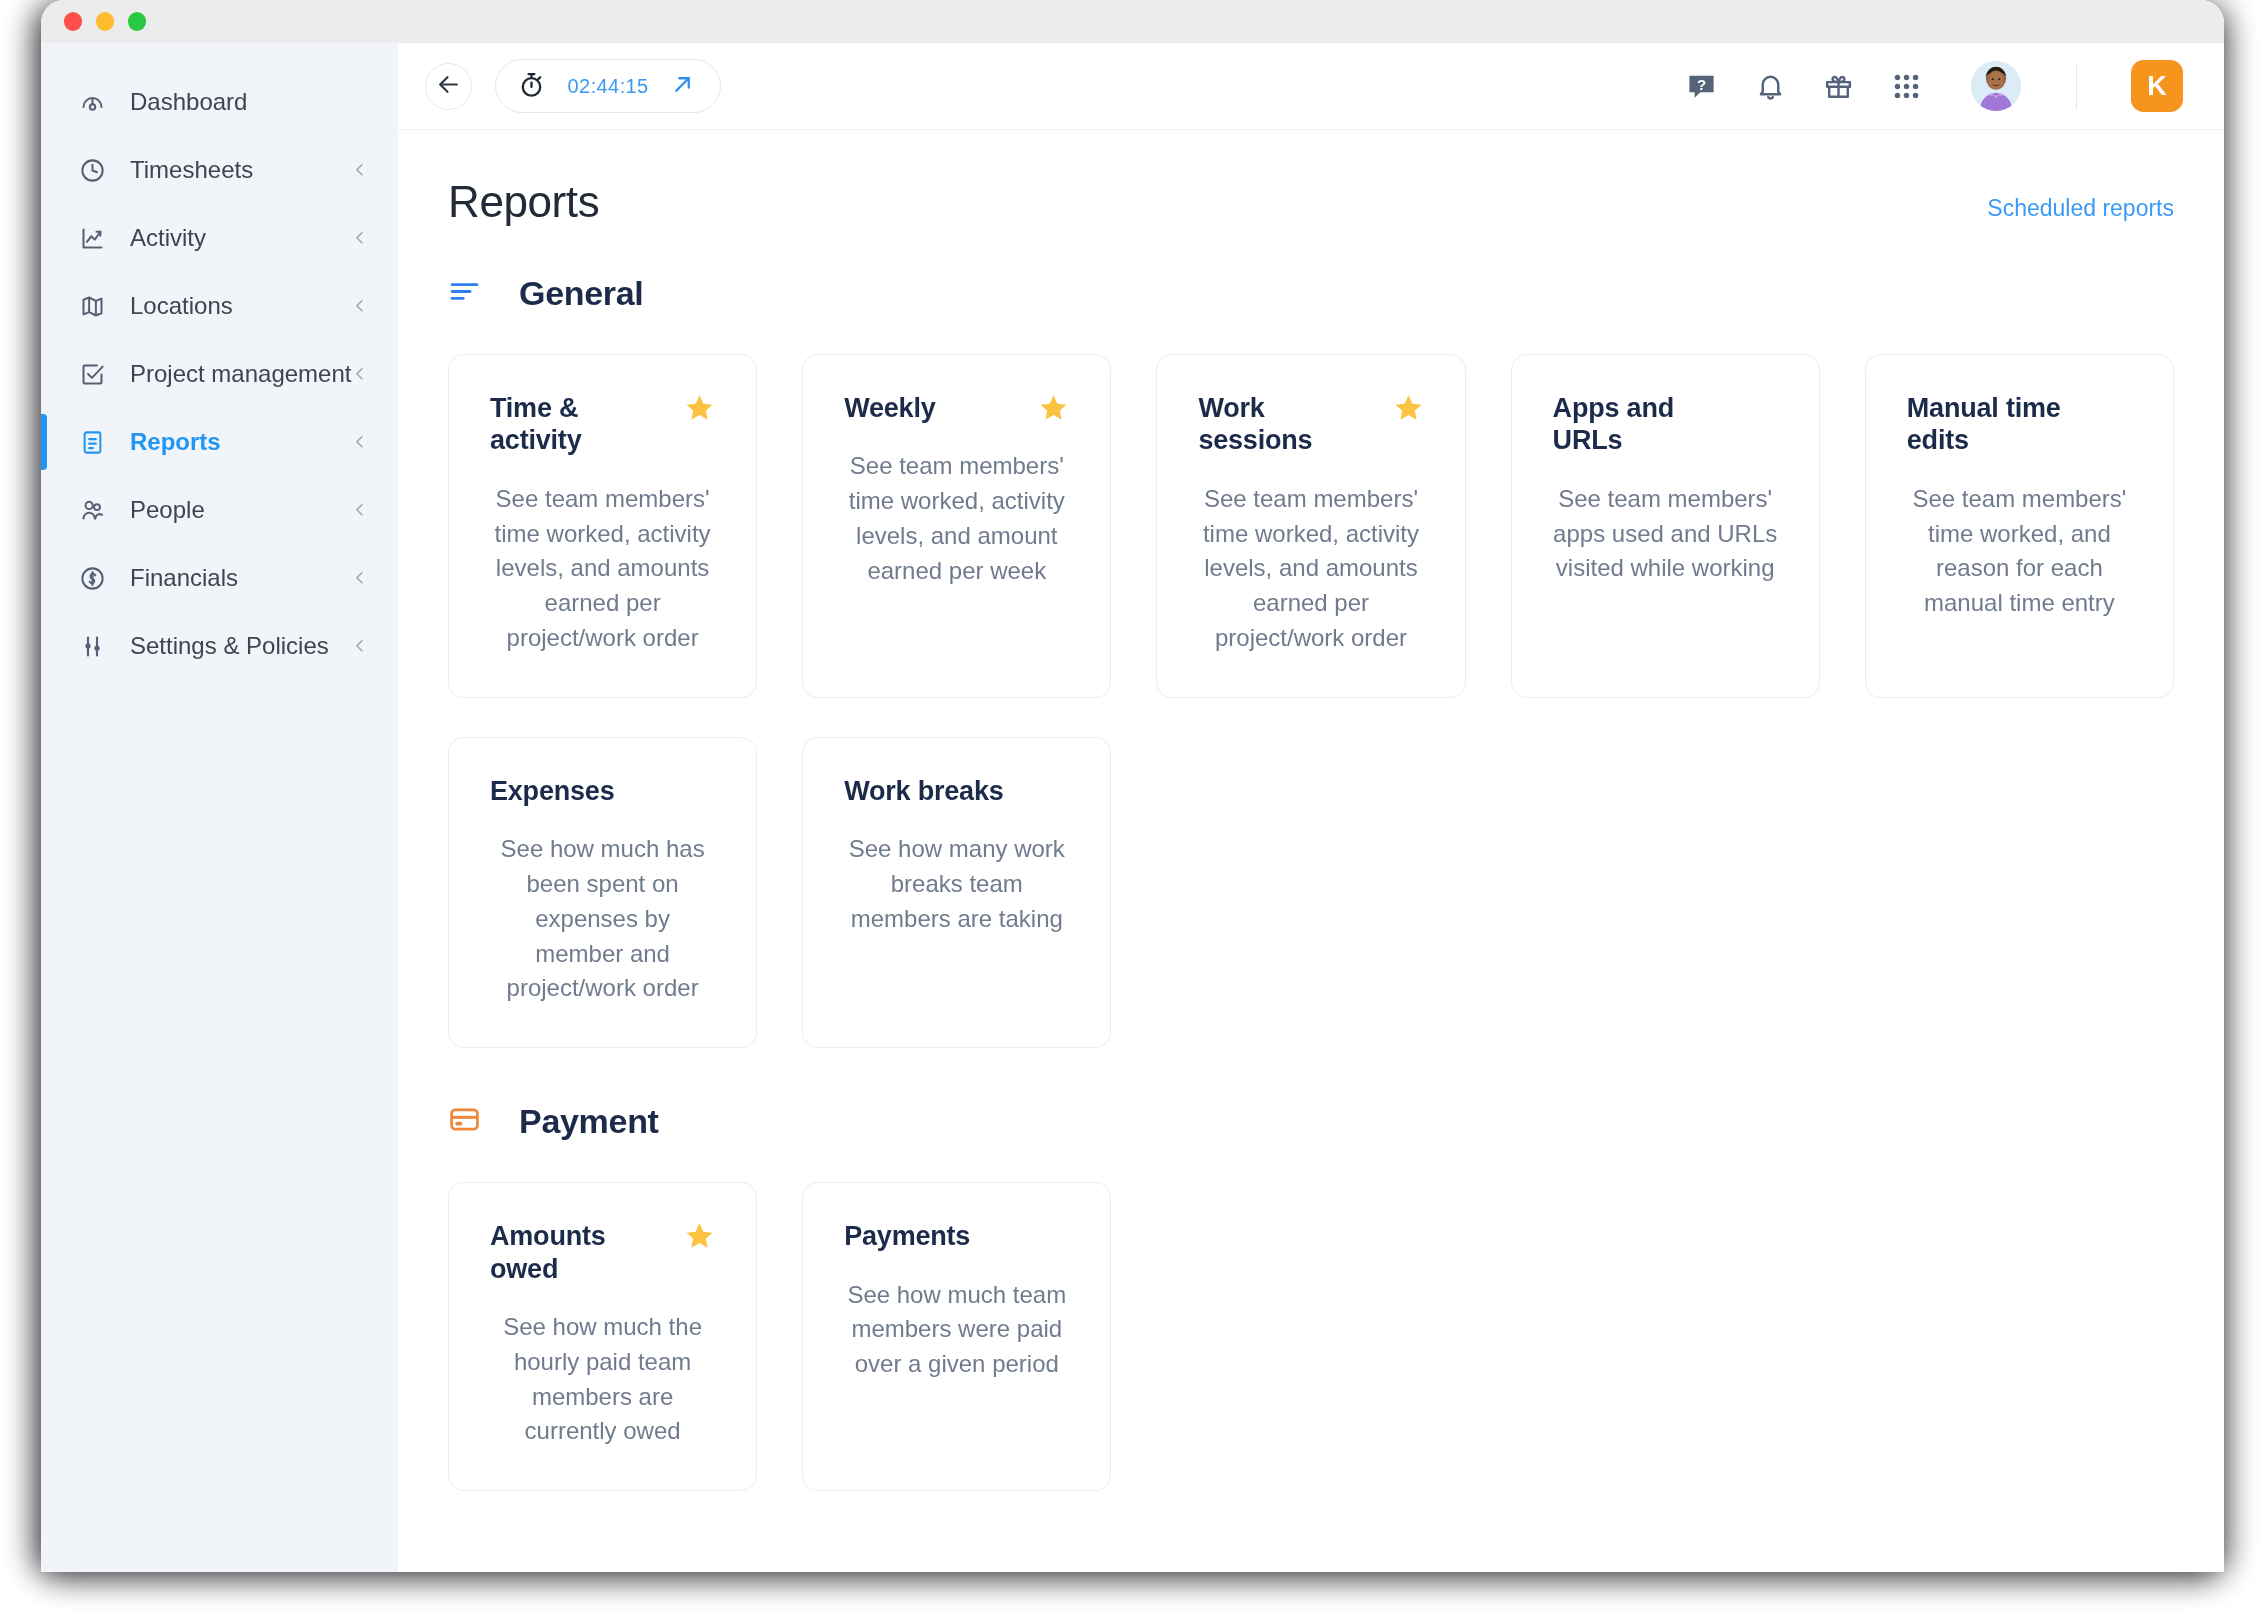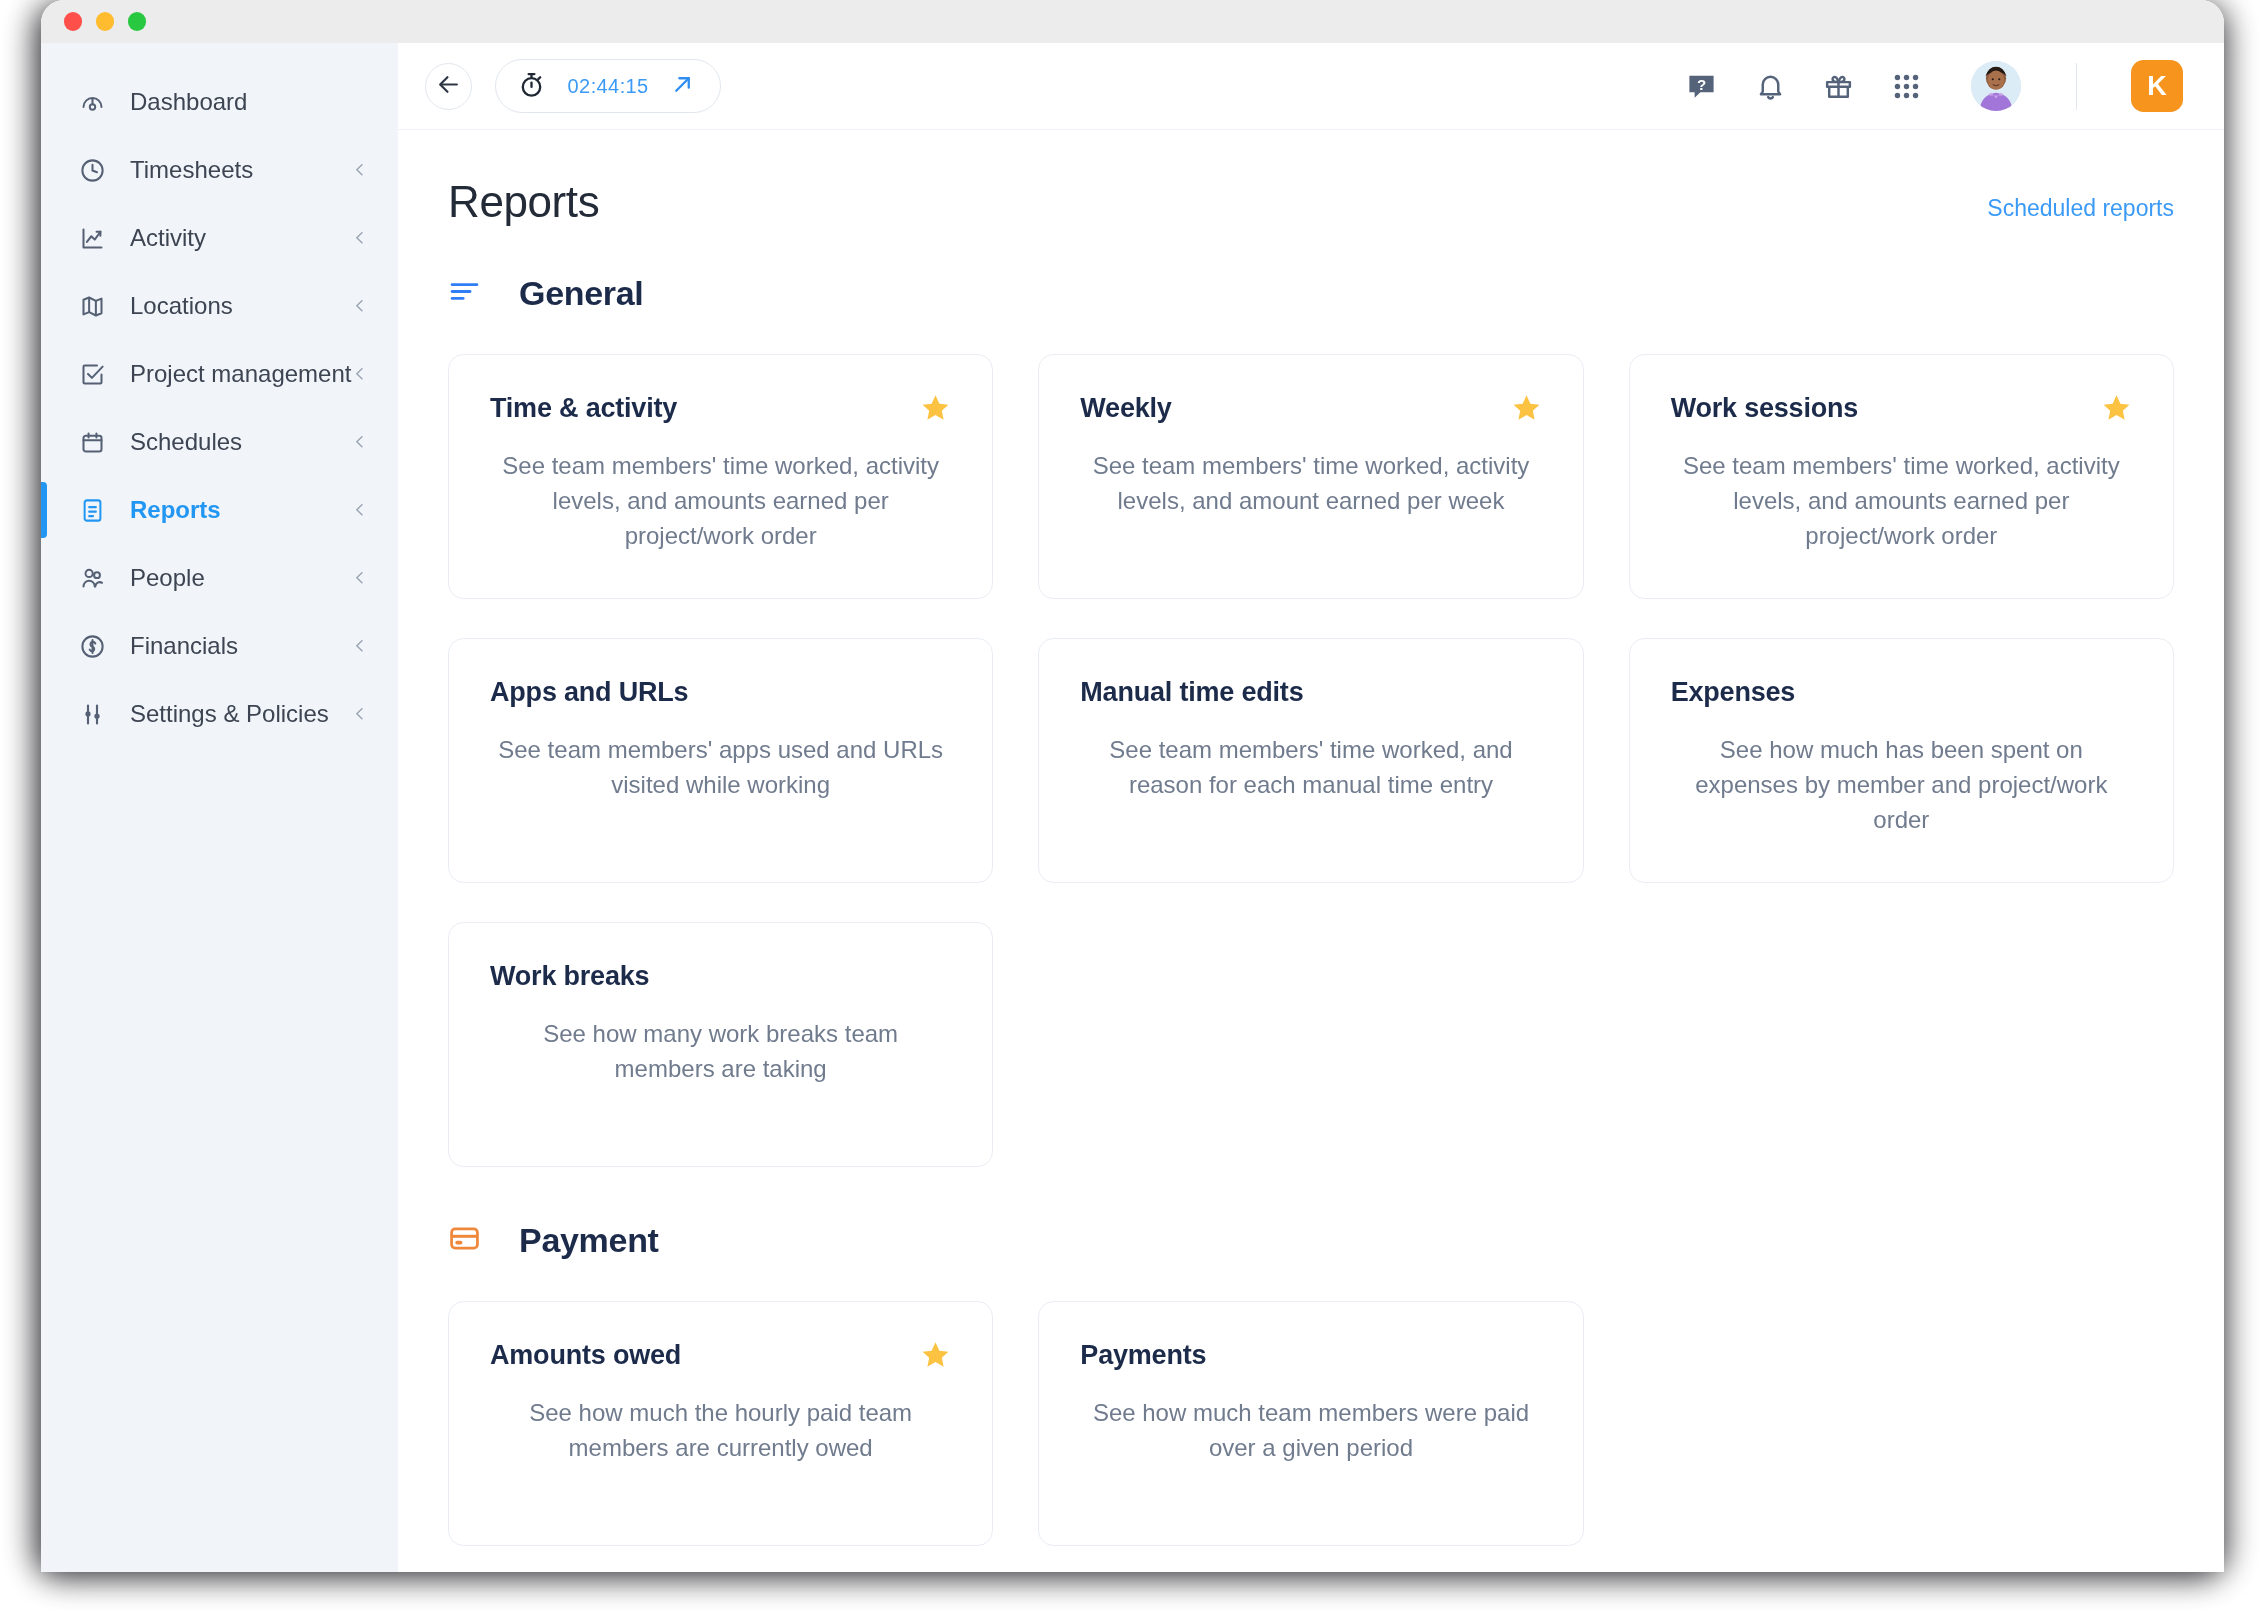--- a/index.html
+++ b/index.html
@@ -229,21 +229,21 @@
   }
   .section-title {
     font-size: 34px;
     font-weight: 700;
     color: #1d2b4b;
     letter-spacing: -0.3px;
   }
 
   .card-grid {
     display: grid;
-    grid-template-columns: repeat(3, 1fr);
+    grid-template-columns: repeat(5, 1fr);
     column-gap: 45px;
     row-gap: 39px;
   }
 
   .card {
     background: #fff;
     border: 1px solid #e9edf3;
     border-radius: 15.5px;
     padding: 37px 41px 41px 41px;
     min-height: 245px;
@@ -364,36 +364,20 @@
               </svg>
             </span>
             <span class="nav-label">Project management</span>
             <span class="nav-chev">
               <svg width="17.5" height="17.5" viewBox="0 0 24 24" fill="none" stroke="currentColor" stroke-width="2" stroke-linecap="round" stroke-linejoin="round">
                   <path d="M15 5 L8 12 L15 19"></path>
                 </svg>
             </span>
           </div>
 
-          <div class="nav-item">
-            <span class="ico">
-              <svg width="27" height="27" viewBox="0 0 24 24" fill="none" stroke="#566074" stroke-width="1.8" stroke-linecap="round" stroke-linejoin="round">
-                <rect x="4" y="6" width="16" height="14" rx="2"></rect>
-                  <path d="M4 10 L20 10"></path>
-                  <path d="M8.5 4 L8.5 7.5"></path>
-                  <path d="M15.5 4 L15.5 7.5"></path>
-              </svg>
-            </span>
-            <span class="nav-label">Schedules</span>
-            <span class="nav-chev">
-              <svg width="17.5" height="17.5" viewBox="0 0 24 24" fill="none" stroke="currentColor" stroke-width="2" stroke-linecap="round" stroke-linejoin="round">
-                  <path d="M15 5 L8 12 L15 19"></path>
-                </svg>
-            </span>
-          </div>
 
           <div class="nav-item active">
             <span class="ico">
               <svg width="27" height="27" viewBox="0 0 24 24" fill="none" stroke="#2196f3" stroke-width="1.8" stroke-linecap="round" stroke-linejoin="round">
                 <rect x="5" y="3" width="14" height="18" rx="2"></rect>
                   <path d="M9 9 L15 9"></path>
                   <path d="M9 13 L15 13"></path>
                   <path d="M9 17 L12.5 17"></path>
               </svg>
             </span>

